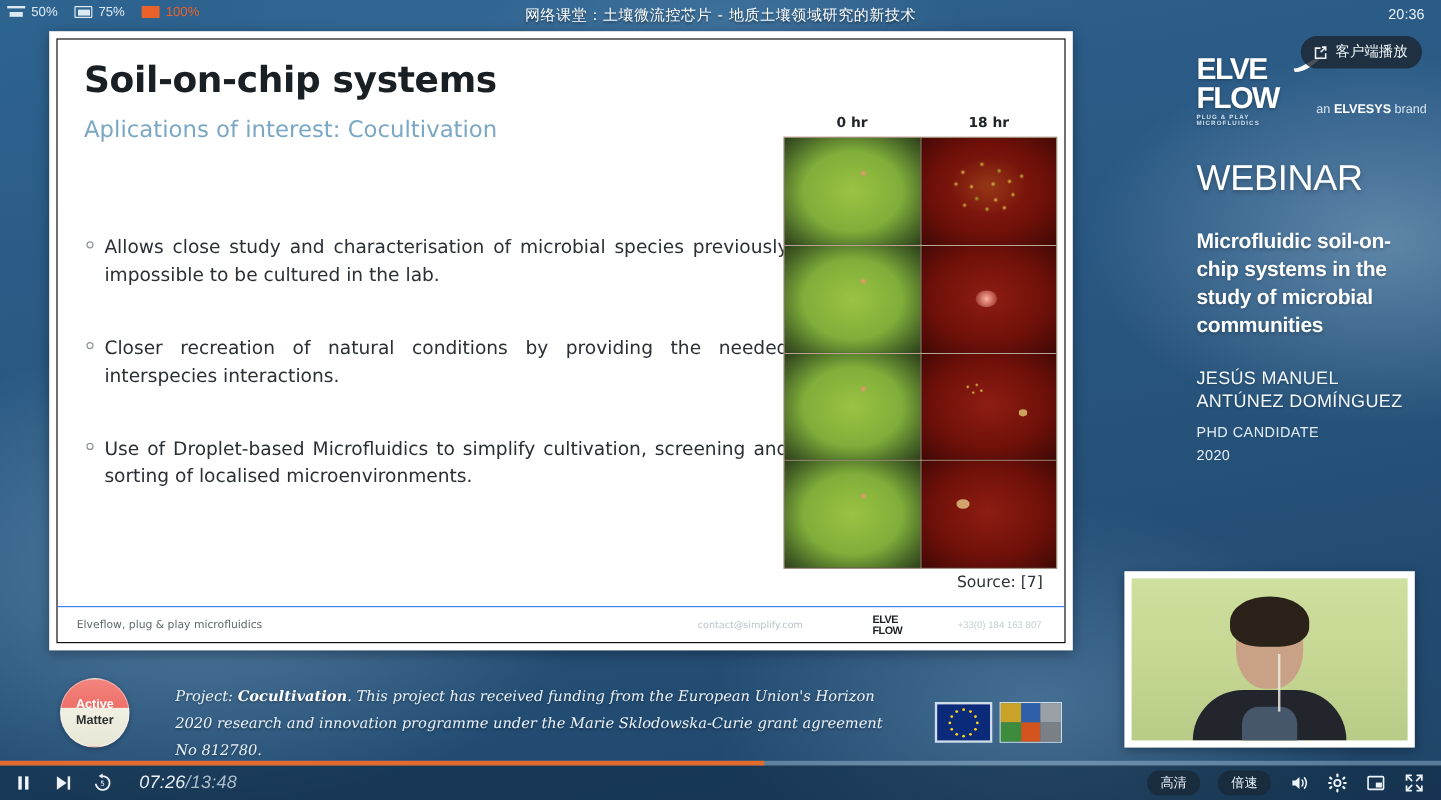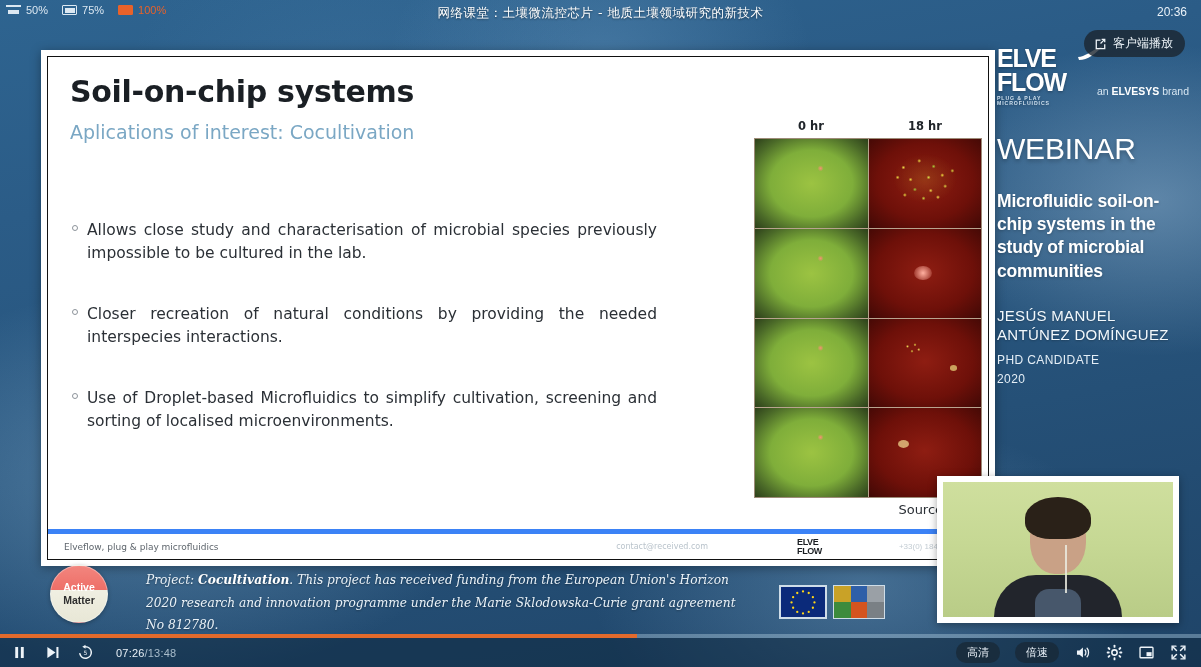--- a/index.html
+++ b/index.html
@@ -69,22 +69,22 @@
     border-radius: 14px;
     padding: 5px 12px 5px 10px;
     display: flex; align-items: center; gap: 6px;
     font-size: 12px; z-index: 45;
     font-family: "DejaVu Sans", sans-serif;
   }
   .ext-ico { width: 13px; height: 13px; display:block; }
 
   
   .slide-wrap {
-    position: absolute; left: 41px; top: 50px;
-    width: 954px; height: 516px;
+    position: absolute; left: 41px; top: 26px;
+    width: 853px; height: 516px;
     background: #ffffff;
     box-shadow: 0 2px 10px rgba(0,0,0,.35);
     padding: 6px;
     z-index: 10;
   }
   .slide {
     position: relative; width: 100%; height: 100%;
     background: #ffffff; border: 1.5px solid #111;
     padding: 18px 22px 0 22px;
     overflow: hidden;
@@ -186,22 +186,22 @@
 
   .source {
     position: absolute; right: 18px; bottom: 42px;
     font-size: 13px; color: #2b3036;
     font-family: "DejaVu Sans", sans-serif;
   }
 
   
   .slide-footer {
     position: absolute; left: 0; right: 0; bottom: 0; height: 30px;
-    border-top: 5px solid #3b82f6;
-    display: flex; align-items: center; padding: 0 16px; gap: 31px;
+    border-top: 1px solid #3b82f6;
+    display: flex; align-items: center; padding: 0 16px;
   }
   .sf-left { font-size: 9px; color: #5f666d; font-family:"DejaVu Sans", sans-serif; }
   .sf-mail { font-size: 8px; color: #b9c3cb; margin-left: auto; font-family:"DejaVu Sans", sans-serif; }
   .sf-logo {
     margin-left: 58px; font-size: 9px; font-weight: 800; line-height: .95;
     color: #1b1f23; letter-spacing: -.4px;
   }
   .sf-phone { font-size: 8px; color: #c3ccd3; margin-left: 46px; margin-right: 3px; font-family:Liberation Sans, sans-serif; }
 
   
@@ -313,21 +313,21 @@
   }
   .progress .fill { height: 100%; background: #e26a2c; }
   .ctrlbar {
     position: absolute; left: 0; bottom: 0; width: 1201px; height: 29px;
     background: rgba(14,40,62,.55);
     display: flex; align-items: center; z-index: 51;
   }
   .cb-left { display: flex; align-items: center; gap: 16px; padding-left: 11px; }
   .cb-right { display: flex; align-items: center; gap: 15px; margin-left: auto; padding-right: 14px; }
   .ico { width: 17px; height: 17px; display: block; }
-  .timecode { font-size: 11px; color: #e8f0f7; margin-left: 6px; letter-spacing: .2px; }
+  .timecode { font-size: 15px; color: #e8f0f7; margin-left: 6px; letter-spacing: .2px; font-style: italic; }
   .timecode .tot { color: #a8bccb; }
   .pill {
     background: rgba(25,42,58,.85); color: #e9f1f8;
     font-size: 11px; padding: 3px 11px; border-radius: 10px;
     font-family: "DejaVu Sans", sans-serif;
   }
 </style>
 </head>
 <body>
 
@@ -394,21 +394,21 @@
           <div class="cell red cellC"></div>
           <div class="cell green"></div>
           <div class="cell red cellD"></div>
         </div>
       </div>
 
       <div class="source">Source: [7]</div>
 
       <div class="slide-footer">
         <div class="sf-left">Elveflow, plug &amp; play microfluidics</div>
-        <div class="sf-mail">contact@received.com</div>
+        <div class="sf-mail">contact@simplify.com</div>
         <div class="sf-logo">
           <div>ELVE</div>
           <div>FLOW</div>
         </div>
         <div class="sf-phone">+33(0) 184 163 807</div>
       </div>
     </div>
   </div>
 
   <div class="rpanel">

